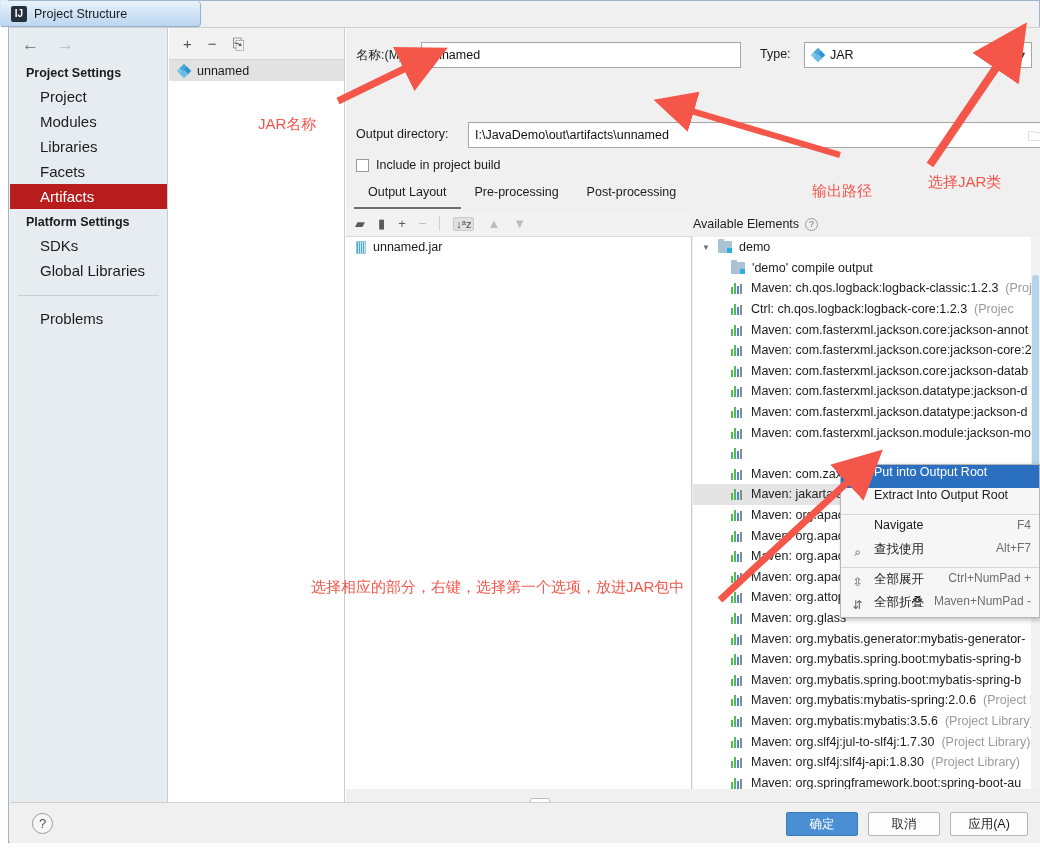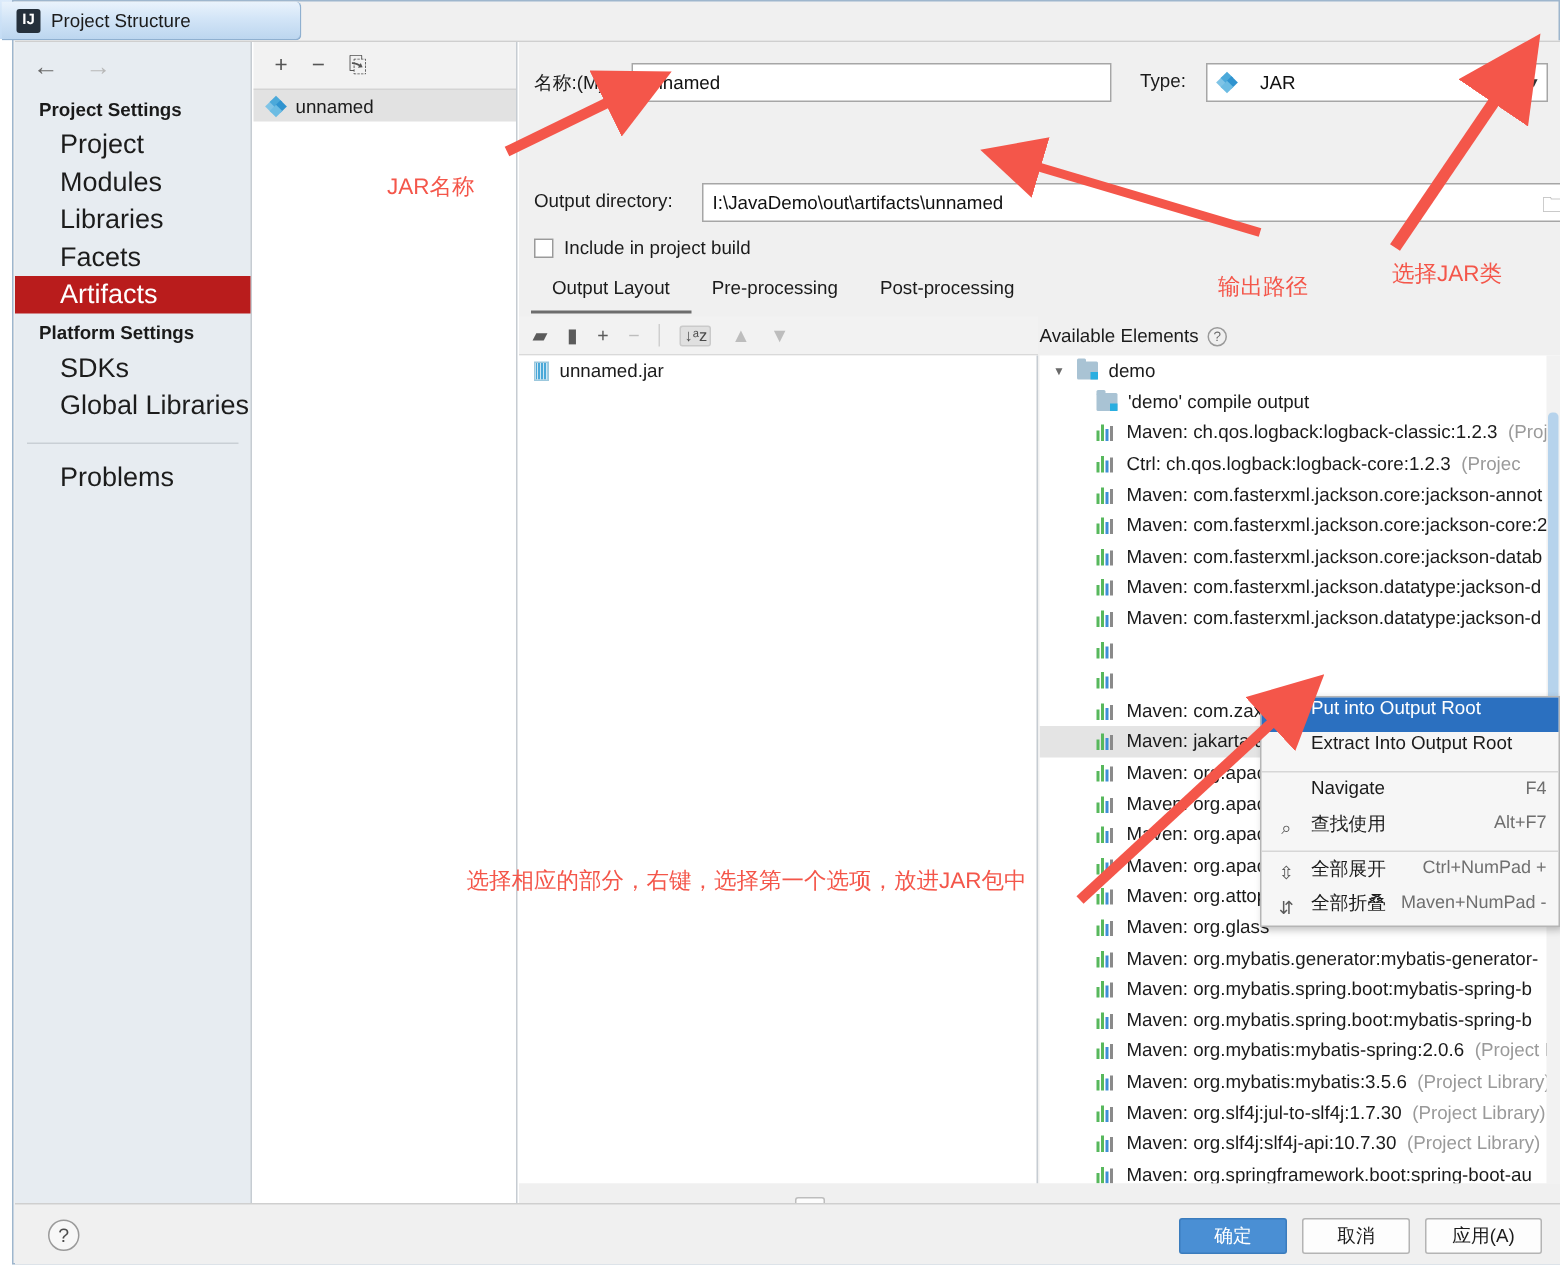--- a/index.html
+++ b/index.html
@@ -77,21 +77,21 @@
     padding-left: 12px; gap: 18px;
   }
   .nav-arrow { font-size: 17px; color: #6a6a6a; line-height: 1; }
   .nav-arrow.disabled { color: #b9b9b9; }
 
   .side-group {
     font-size: 12.5px; font-weight: bold; color: #1a1a1a;
     padding: 6px 0 4px 16px;
   }
   .side-item {
-    font-size: 18px; color: #1c1c1c;
+    font-size: 15px; color: #1c1c1c;
     padding: 4px 0 4px 30px; line-height: 17px;
   }
   .side-item.selected { background: #b91c1c; color: #ffffff; }
   .side-sep { height: 1px; background: #c9cfd5; margin: 12px 8px 10px 8px; }
 
   
   #artifact-col {
     position: absolute; left: 159px; top: 0; width: 176px; height: 775px;
     background: #ffffff; border-right: 1px solid #c6ccd2;
   }
@@ -137,21 +137,21 @@
   }
 
   #name-label { position: absolute; left: 0px; top: 5px; }
   #name-input {
     position: absolute; left: 65px; top: 0; width: 320px; height: 26px;
   }
   #type-label { position: absolute; left: 404px; top: 5px; }
   #type-combo {
     position: absolute; left: 448px; top: 0; width: 228px; height: 26px;
     background: #ffffff; border: 1px solid #a6a6a6;
-    display: flex; align-items: center; padding: 0 4px 0 7px; gap: 16px;
+    display: flex; align-items: center; padding: 0 4px 0 7px; gap: 6px;
   }
   #type-combo .val { font-size: 12.5px; color: #111; flex: 1; }
   #type-combo .chev { color: #333; font-size: 9px; }
 
   #outdir-label { position: absolute; left: 10px; top: 99px; }
   #outdir-input {
     position: absolute; left: 122px; top: 94px; width: 578px; height: 26px;
   }
   #outdir-browse {
     position: absolute; left: 682px; top: 98px;
@@ -552,20 +552,21 @@
             <span>Maven: com.fasterxml.jackson.datatype:jackson-d</span>
           </div>
           <div class="el-row indent1">
             <span class="twisty"></span>
             <span class="ico-lib">
               <b></b>
               <b></b>
               <b></b>
               <b></b>
             </span>
+            <span>Maven: com.fasterxml.jackson.module:jackson-mo</span>
           </div>
           <div class="el-row indent1">
             <span class="twisty"></span>
             <span class="ico-lib">
               <b></b>
               <b></b>
               <b></b>
               <b></b>
             </span>
           </div>
@@ -714,21 +715,21 @@
             <span class="muted"> (Project Library)</span>
           </div>
           <div class="el-row indent1">
             <span class="twisty"></span>
             <span class="ico-lib">
               <b></b>
               <b></b>
               <b></b>
               <b></b>
             </span>
-            <span>Maven: org.slf4j:slf4j-api:10.7.30</span>
+            <span>Maven: org.slf4j:slf4j-api:1.8.30</span>
             <span class="muted"> (Project Library)</span>
           </div>
           <div class="el-row indent1">
             <span class="twisty"></span>
             <span class="ico-lib">
               <b></b>
               <b></b>
               <b></b>
               <b></b>
             </span>

